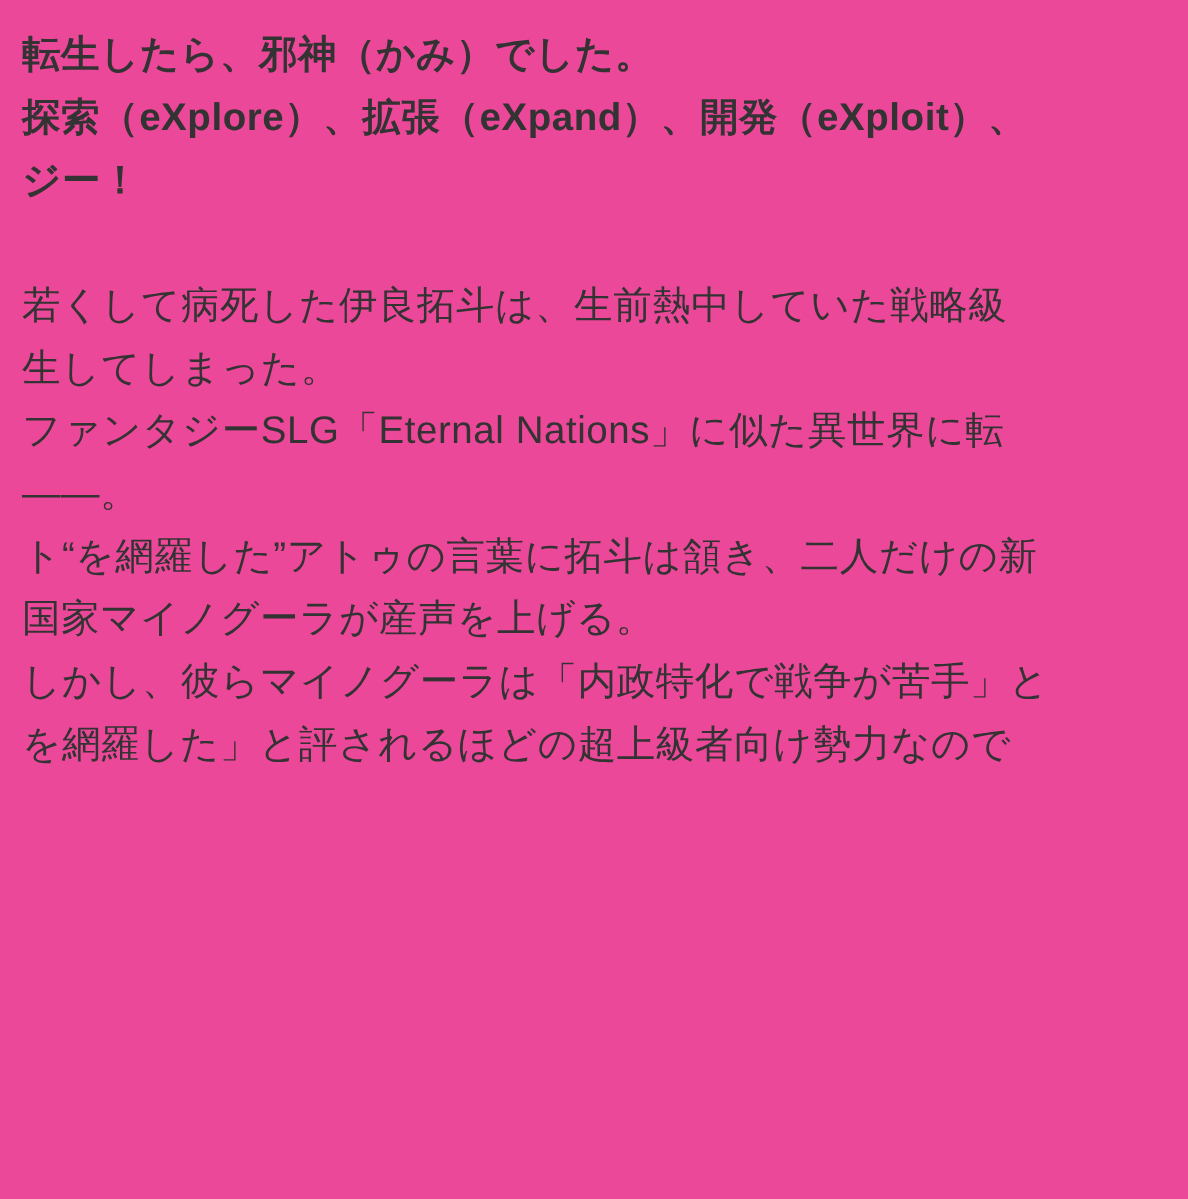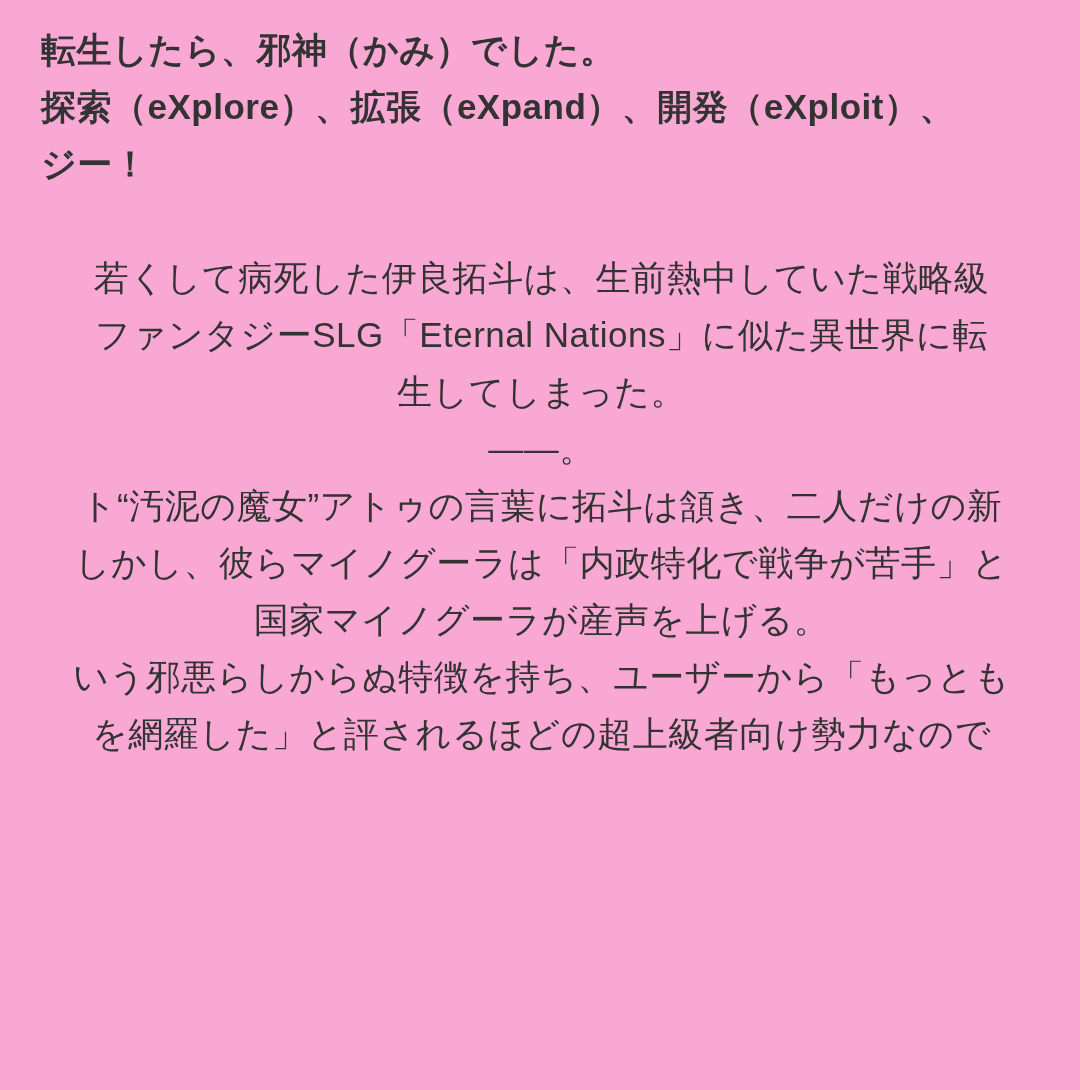--- a/index.html
+++ b/index.html
@@ -4,43 +4,42 @@
 <style>
   html, body {
     margin: 0;
     padding: 0;
     background: #ffffff;
   }
   .page {
     position: relative;
     width: 1080px;
     height: 1090px;
-    background: #f9a8d4;
+    background: #ec4899;
     overflow: hidden;
     box-sizing: border-box;
-    padding: 21px 38px 0 41px;
+    padding: 21px 38px 0 20px;
     font-family: "Liberation Sans", "DejaVu Sans", sans-serif;
     color: #333333;
   }
   .text-block {
     font-size: 35px;
     line-height: 57px;
     letter-spacing: 0.5px;
   }
   .line {
     display: block;
     height: 57px;
     white-space: pre;
   }
   .headline .line {
     font-weight: 700;
   }
   .synopsis .line {
     font-weight: 400;
-    text-align: center;
   }
   .paragraph-gap {
     height: 57px;
   }
 </style>
 </head>
 <body>
 
 <div class="page">
   <div class="text-block">
@@ -48,24 +47,23 @@
     <div class="headline">
       <span class="line">転生したら、邪神（かみ）でした。</span>
       <span class="line">探索（eXplore）、拡張（eXpand）、開発（eXploit）、</span>
       <span class="line">ジー！</span>
     </div>
 
     <div class="paragraph-gap"></div>
 
     <div class="synopsis">
       <span class="line">若くして病死した伊良拓斗は、生前熱中していた戦略級</span>
+      <span class="line">生してしまった。</span>
       <span class="line">ファンタジーSLG「Eternal Nations」に似た異世界に転</span>
-      <span class="line">生してしまった。</span>
       <span class="line">――。</span>
-      <span class="line">ト“汚泥の魔女”アトゥの言葉に拓斗は頷き、二人だけの新</span>
+      <span class="line">ト“を網羅した”アトゥの言葉に拓斗は頷き、二人だけの新</span>
+      <span class="line">国家マイノグーラが産声を上げる。</span>
       <span class="line">しかし、彼らマイノグーラは「内政特化で戦争が苦手」と</span>
-      <span class="line">国家マイノグーラが産声を上げる。</span>
-      <span class="line">いう邪悪らしからぬ特徴を持ち、ユーザーから「もっとも</span>
       <span class="line">を網羅した」と評されるほどの超上級者向け勢力なので</span>
     </div>
 
   </div>
 </div>
 
 </body></html>

